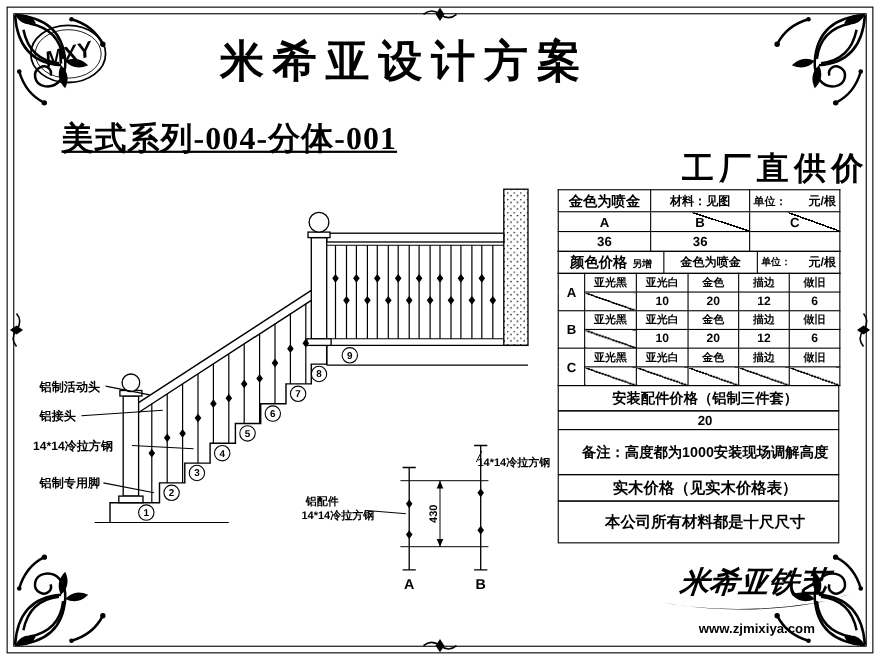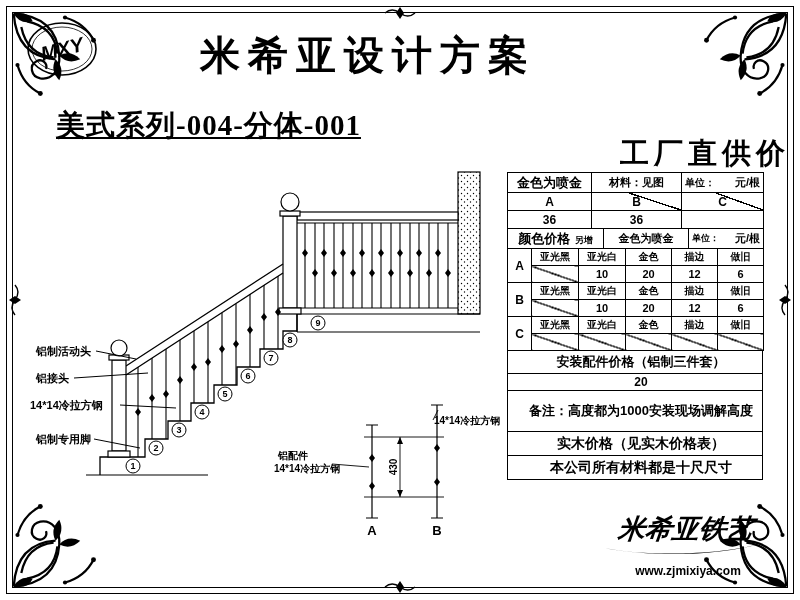--- a/index.html
+++ b/index.html
@@ -391,21 +391,21 @@
       <td class="diag"></td>
       <td class="diag"></td>
     </tr>
   </tbody>
     </table>
 
   <div class="prow fs13" style="height:24px;">安装配件价格（铝制三件套）</div>
   <div class="prow fs12" style="height:18px;">20</div>
   <div class="prow fs13" style="height:42px;">备注：高度都为1000安装现场调解高度</div>
   <div class="prow fs14" style="height:25px;">实木价格（见实木价格表）</div>
-  <div class="prow fs14" style="height:25px;">本公司所有材料都是十尺尺寸</div>
+  <div class="prow fs14" style="height:39px;">本公司所有材料都是十尺尺寸</div>
 </div>
 
 <div class="brand-logo-wrap">
   <svg width="184" height="58" viewBox="0 0 184 58">
     <text x="92" y="32" text-anchor="middle" font-size="27" font-weight="bold" font-style="italic" font-family="Liberation Serif, serif" transform="skewX(-6)">米希亚铁艺</text>
     <path d="M8,42 C60,52 132,50 176,34 C140,48 58,52 8,42 Z" fill="#000"></path>
   </svg>
 </div>
 <div class="brand-url">www.zjmixiya.com</div>
 

